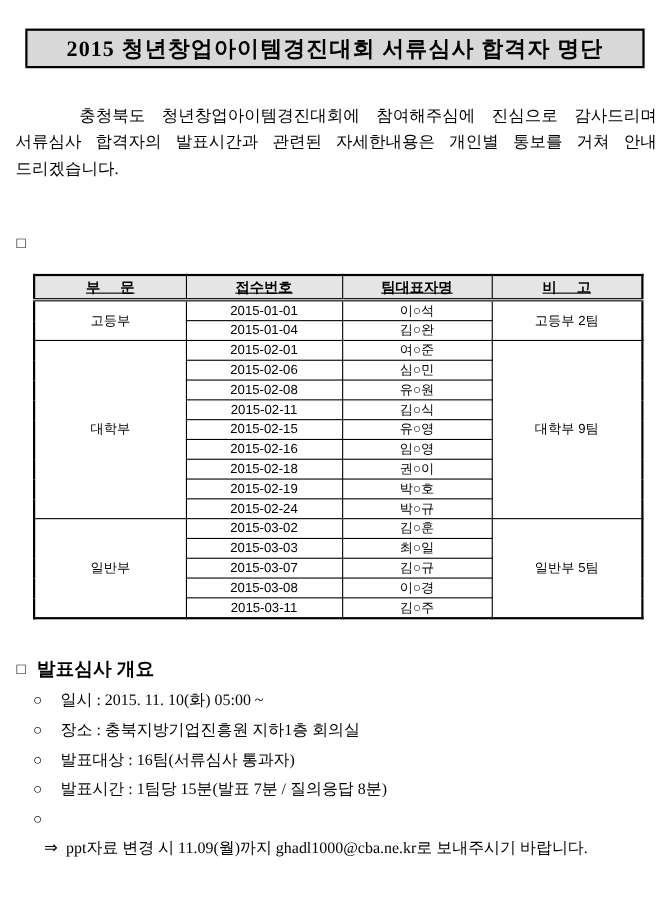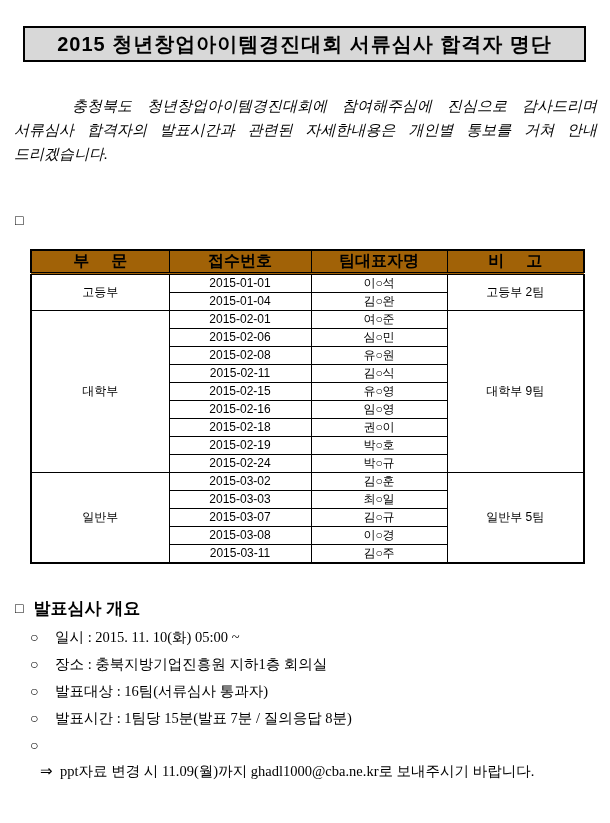--- a/index.html
+++ b/index.html
@@ -7,49 +7,49 @@
     width:610px;height:823px;background:#ffffff;position:relative;
     font-family:"Liberation Serif", serif;color:#000;
   }
   
   .title-box{
     position:absolute;left:23px;top:26px;width:563px;height:36px;
     box-sizing:border-box;border:2px solid #000;background:#d8d8d8;
     display:flex;align-items:center;justify-content:center;
   }
   .title-box .title-text{
-    font-family:Liberation Sans, sans-serif;font-weight:bold;
+    font-family:Liberation Serif, serif;font-weight:bold;
     font-size:20px;letter-spacing:1px;white-space:nowrap;
   }
   
   .intro{
     position:absolute;left:14px;top:94px;width:583px;
     font-size:15px;line-height:24px;
   }
-  .intro .line{text-align:justify;text-align-last:justify;white-space:normal;font-style:italic;}
+  .intro .line{text-align:justify;text-align-last:justify;white-space:normal;}
   .intro .line.first{text-indent:58px;}
   .intro .line.last{text-align:center;text-align-last:left;}
   
   .sec-heading{
     position:absolute;left:15px;
     font-family:"Liberation Sans", sans-serif;font-weight:bold;font-size:17px;
     display:flex;align-items:center;white-space:nowrap;
   }
   .sec-heading .sq{font-size:14px;font-weight:normal;margin-right:10px;transform:translateY(-1px);}
   .sec-heading.list-sec{top:213px;}
   .sec-heading.ov-sec{top:597px;}
   
   table.results{
     position:absolute;left:30px;top:249px;width:553px;
     border-collapse:collapse;table-layout:fixed;
     font-family:"Liberation Sans", sans-serif;
   }
   table.results th{
-    background:#a16207;border:1px solid #000;border-bottom:3px double #000;
-    font-size:16px;font-weight:bold;height:20px;padding:0;white-space:pre;
+    background:#e5e5e5;border:1px solid #000;border-bottom:3px double #000;
+    font-size:13px;font-weight:bold;height:20px;padding:0;white-space:pre;text-decoration:underline;
   }
   table.results td{
     border:1px solid #000;font-size:12px;text-align:center;
     height:17px;line-height:17px;padding:0;white-space:nowrap;
   }
   table.results{border:2px solid #000;}
   
   .ov-list{position:absolute;left:30px;top:624px;width:570px;}
   .ov-item{display:flex;height:27px;line-height:27px;font-size:14.5px;white-space:nowrap;}
   .ov-item .mk{width:25px;flex:0 0 25px;font-size:14px;}

